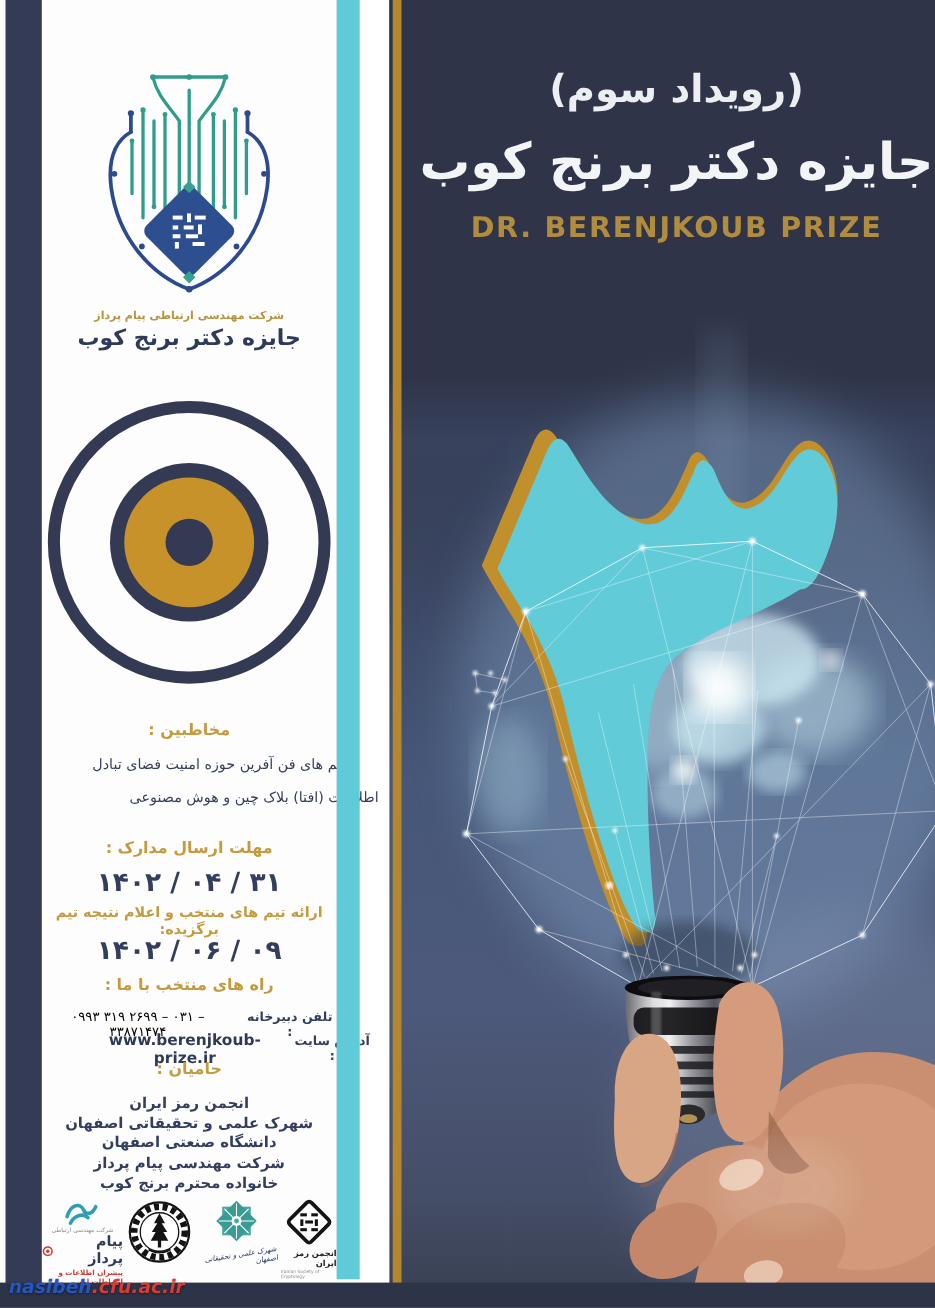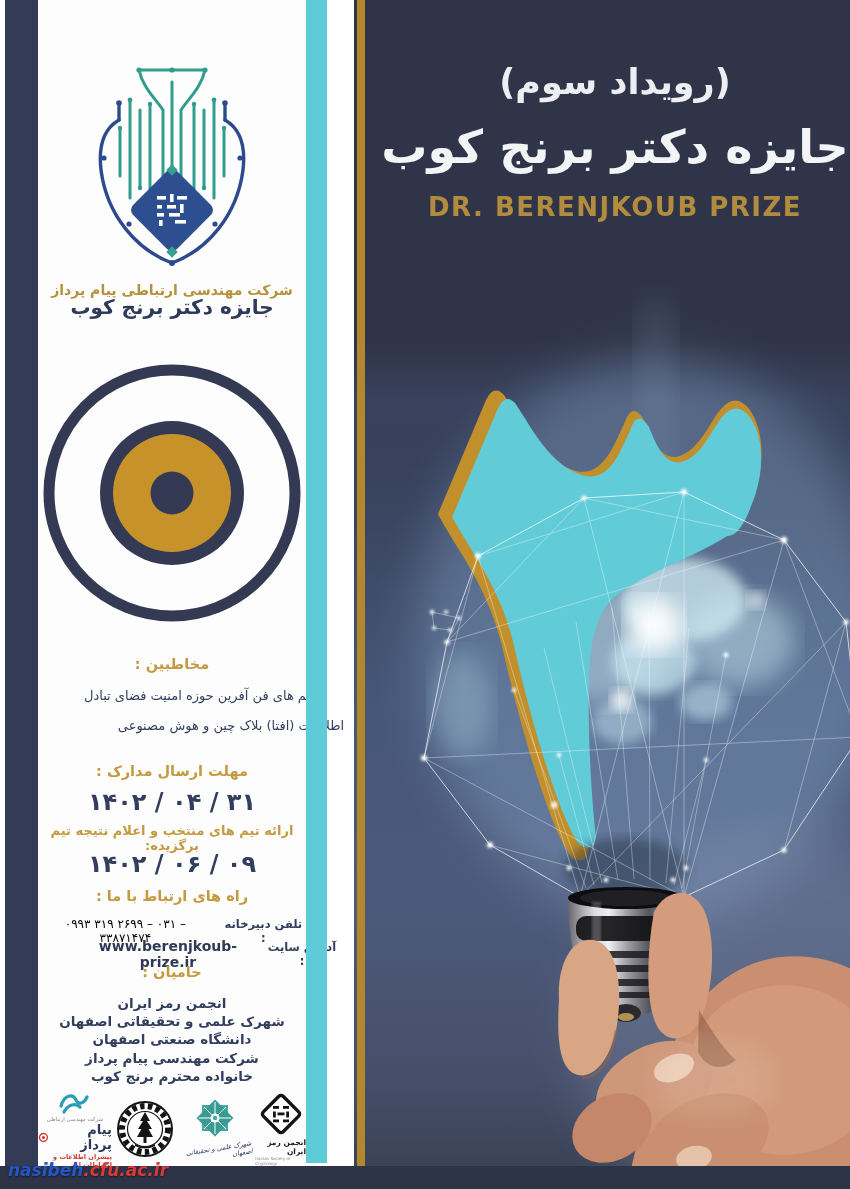--- a/index.html
+++ b/index.html
@@ -25,36 +25,36 @@
   .footer-band{position:absolute;left:0;top:1166px;width:850px;height:23px;background:#2d3447;z-index:4;}
   .watermark{position:absolute;left:8px;top:1160px;z-index:50;font-style:italic;font-weight:bold;
              font-size:17px;text-shadow:0 1px 2px rgba(0,0,0,.5);}
   .wm-name{color:#2456c8;}
   .wm-domain{color:#d93a36;}
   
   .sb{position:absolute;left:0;width:268px;text-align:center;}
   .gold-h{color:#c49a3f;font-weight:bold;font-size:14.5px;}
   .navy-t{color:#333e5e;}
   .emblem-svg{position:absolute;left:39px;top:58px;}
-  .emblem-org{top:282px;font-size:14px;color:#b5923c;font-weight:bold;}
+  .emblem-org{top:282px;font-size:10px;color:#b5923c;font-weight:bold;}
   .emblem-title{top:295px;font-size:20px;font-weight:bold;color:#2e3a59;}
   .circle-logo{position:absolute;left:3px;top:362px;}
   .aud-line{font-size:13px;margin-left:27px;}
   .date-line{font-size:24px;font-weight:600;letter-spacing:3px;direction:ltr;}
   .present-h{font-size:13px;}
   .contact-row{display:flex;justify-content:center;gap:8px;align-items:baseline;direction:rtl;}
   .phone-label{font-size:11.5px;font-weight:bold;color:#333e5e;}
   .phone-num{font-size:12px;color:#000000;direction:ltr;}
   .site-row{display:flex;justify-content:space-between;padding:0 26px 0 34px;align-items:baseline;direction:rtl;}
   .site-label{font-size:11.5px;font-weight:bold;color:#333e5e;}
   .site-url{font-size:14px;font-weight:bold;color:#2e3a55;direction:ltr;}
   .sponsor-item{font-size:13.5px;font-weight:600;color:#333e5e;line-height:18.2px;}
   
   .logos-row{position:absolute;left:0;top:1090px;width:268px;display:flex;justify-content:center;
-             align-items:center;gap:3px;direction:ltr;}
+             align-items:flex-start;gap:3px;direction:ltr;}
   .logo-block{display:flex;flex-direction:column;align-items:center;}
   .pp-block{width:88px;}
   .pp-top{font-size:5.5px;color:#8a8a8a;direction:rtl;}
   .pp-name-row{display:flex;align-items:center;gap:3px;direction:ltr;}
   .pp-name{font-size:13px;font-weight:bold;color:#2e3a59;direction:rtl;}
   .pp-tag{font-size:6.5px;color:#d03a34;font-weight:bold;direction:rtl;margin-top:1px;}
   .istt-label{font-size:6.5px;color:#24355e;direction:rtl;transform:rotate(-9deg);margin-top:1px;font-style:italic;}
   .isc-label{font-size:7.5px;color:#1c1c1c;font-weight:bold;direction:rtl;margin-top:1px;}
   .isc-sub{font-size:4px;color:#8a8a8a;}
 </style>
@@ -136,21 +136,21 @@
     <div class="sb gold-h" style="top:656px;">مخاطبین :</div>
     <div class="sb navy-t aud-line" style="top:688px;">تیم های فن آفرین حوزه امنیت فضای تبادل</div>
     <div class="sb navy-t aud-line" style="top:718px;padding-left:32px;">اطلاعات (افتا) بلاک چین و هوش مصنوعی</div>
 
     <div class="sb gold-h" style="top:763px;">مهلت ارسال مدارک :</div>
     <div class="sb navy-t date-line" style="top:788px;">۱۴۰۲ / ۰۴ / ۳۱</div>
 
     <div class="sb gold-h present-h" style="top:823px;">ارائه تیم های منتخب و اعلام نتیجه تیم برگزیده:</div>
     <div class="sb navy-t date-line" style="top:850px;">۱۴۰۲ / ۰۶ / ۰۹</div>
 
-    <div class="sb gold-h" style="top:888px;">راه های ارتباط با ما :</div>
+    <div class="sb gold-h" style="top:888px;">راه های منتخب با ما :</div>
     <div class="sb contact-row" style="top:917px;">
       <span class="phone-label">تلفن دبیرخانه :</span>
       <span class="phone-num">۰۹۹۳ ۳۱۹ ۲۶۹۹ – ۰۳۱ – ۳۳۸۷۱۴۷۴</span>
     </div>
     <div class="sb site-row" style="top:938px;">
       <span class="site-label">آدرس سایت :</span>
       <span class="site-url">www.berenjkoub-prize.ir</span>
     </div>
 
     <div class="sb gold-h" style="top:964px;">حامیان :</div>

